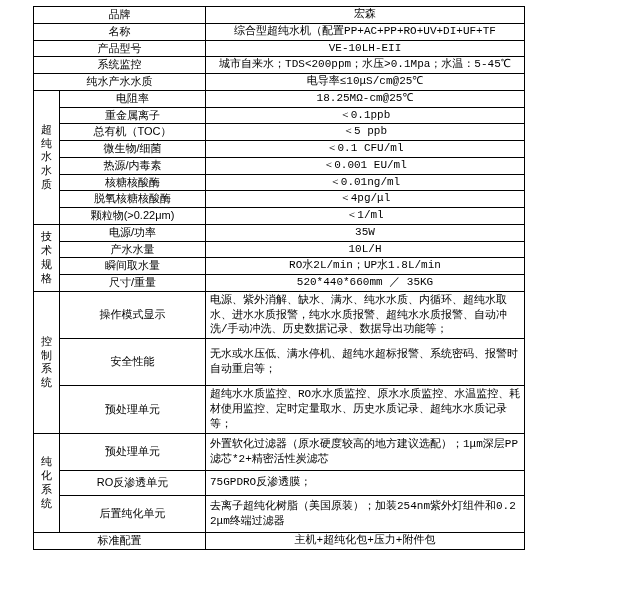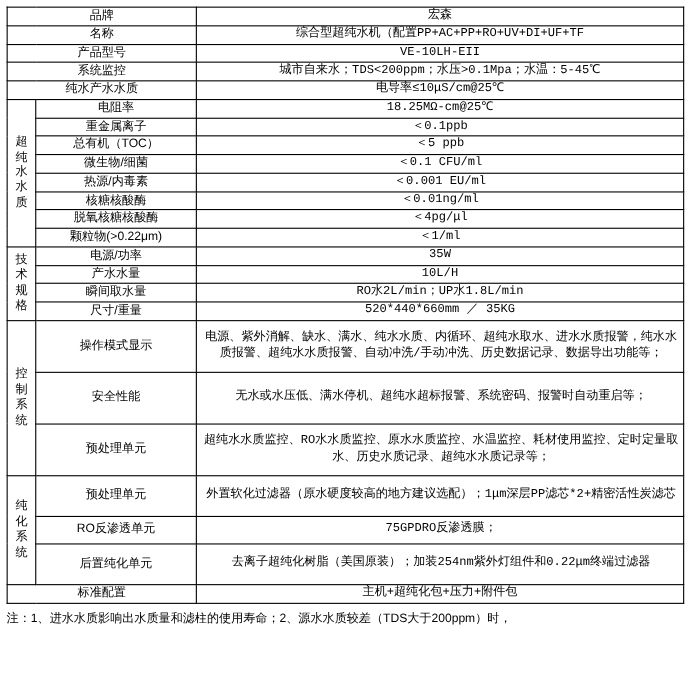--- a/index.html
+++ b/index.html
@@ -14,22 +14,23 @@
     color: #000000;
     overflow: hidden;
   }
   .sheet {
     width: 628px;
     box-sizing: border-box;
     padding: 6px 6px 0 6px;
   }
   table.spec {
     border-collapse: collapse;
-    width: 616px;
+    width: 492px;
     table-layout: fixed;
+    margin-left: 27px;
   }
   table.spec td {
     border: 1px solid #000000;
     font-size: 11px;
     line-height: 1.25;
     padding: 1px 2px;
     vertical-align: middle;
     text-align: center;
     word-break: break-all;
   }
@@ -44,21 +45,21 @@
     display: block;
   }
   td.label {
     width: 140px;
   }
   td.value {
     text-align: center;
     font-family: Liberation Mono, monospace;
   }
   td.value.left {
-    text-align: center;
+    text-align: left;
     padding-left: 4px;
     line-height: 1.35;
   }
   td.tall {
     height: 44px;
   }
   .note {
     width: 616px;
     margin: 6px 0 0 0;
     font-size: 11px;
@@ -204,15 +205,14 @@
       </tr>
 
       <tr>
         <td class="label" colspan="2">标准配置</td>
         <td class="value">主机+超纯化包+压力+附件包</td>
       </tr>
     </tbody>
   </table>
 
   <div class="note">
-    <p>注：1、进水水质影响出水质量和滤柱的使用寿命；2、源水水质较差（TDS大于200ppm）时，</p>
   </div>
 </div>
 
 </body></html>

